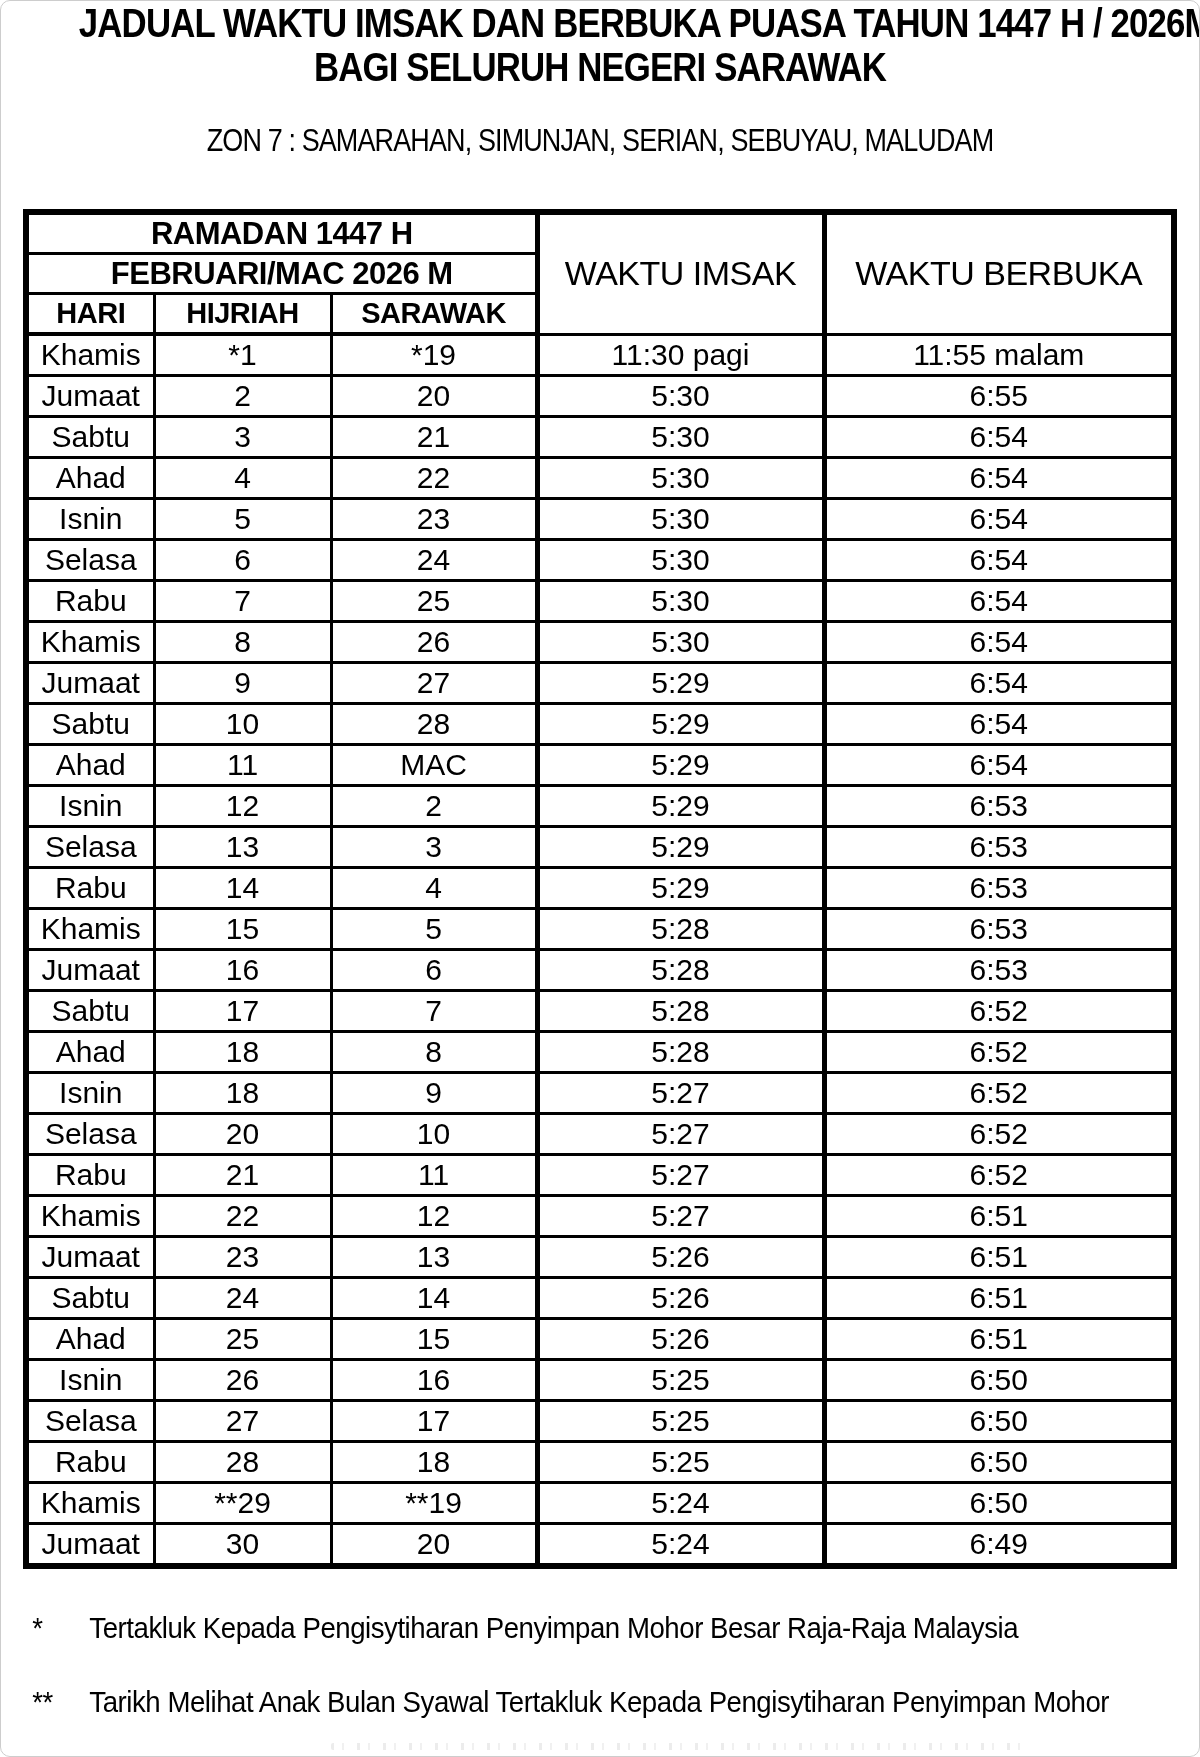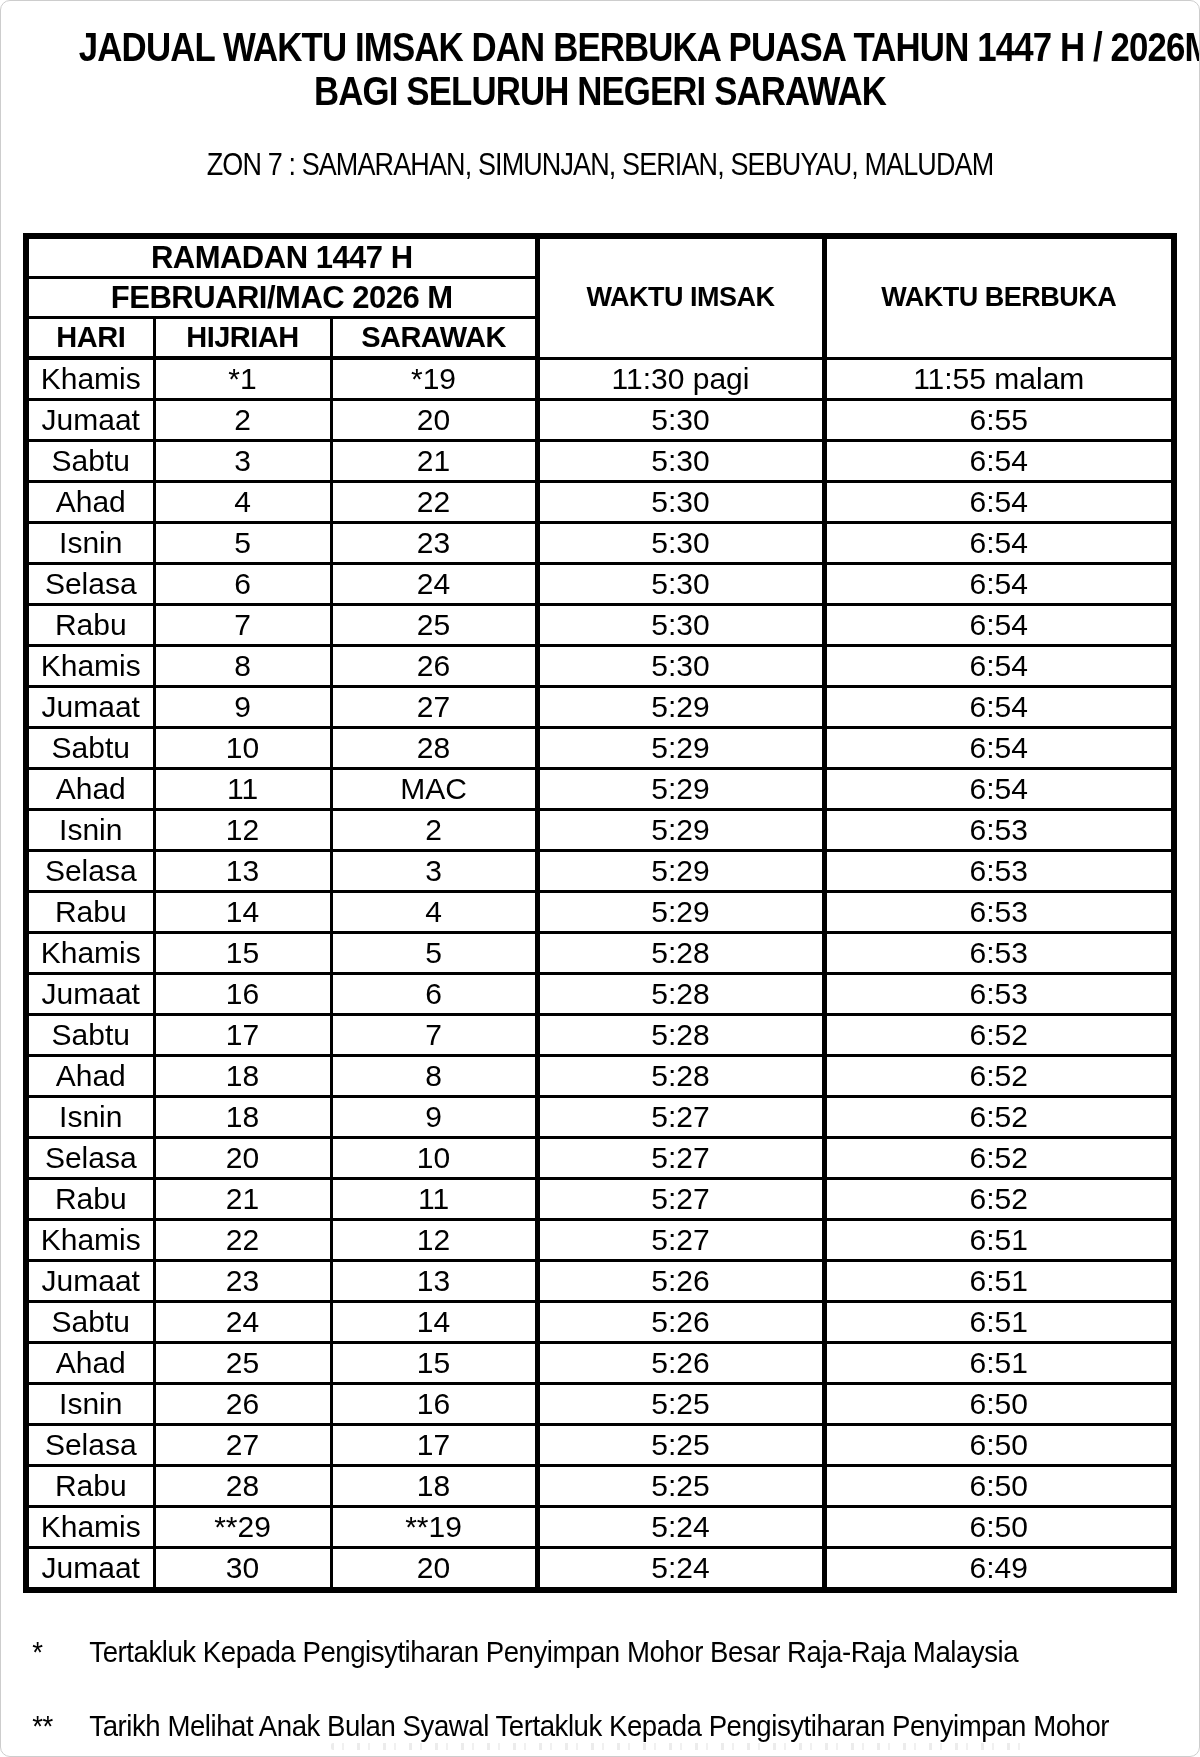--- a/index.html
+++ b/index.html
@@ -13,21 +13,20 @@
     height: 1757px;
     box-sizing: border-box;
     background: #ffffff;
     border: 1px solid #cdcdcd;
     border-radius: 10px;
     overflow: hidden;
     font-family: "Liberation Sans", sans-serif;
     color: #000000;
   }
   .title-block {
-    margin-top: 24px;
     text-align: center;
   }
   .title-line {
     font-size: 40px;
     font-weight: 700;
     line-height: 44px;
     letter-spacing: -1px;
     transform: scaleX(0.87);
     transform-origin: center;
     white-space: nowrap;
@@ -63,22 +62,22 @@
     font-size: 31px;
     font-weight: 700;
     letter-spacing: -0.5px;
   }
   .hdr-sub {
     font-size: 29px;
     font-weight: 700;
     letter-spacing: -0.5px;
   }
   .hdr-time {
-    font-size: 27px;
-    font-weight: 700;
+    font-size: 34px;
+    font-weight: 400;
     letter-spacing: -0.5px;
   }
   table.schedule td {
     font-size: 30px;
     font-weight: 400;
   }
   .thickL { border-left-width: 5px !important; }
   tr.subhead th { border-bottom-width: 4px; margin-top: 36px; }
   .footnotes { margin-top: 42px; }
   .footnote {

